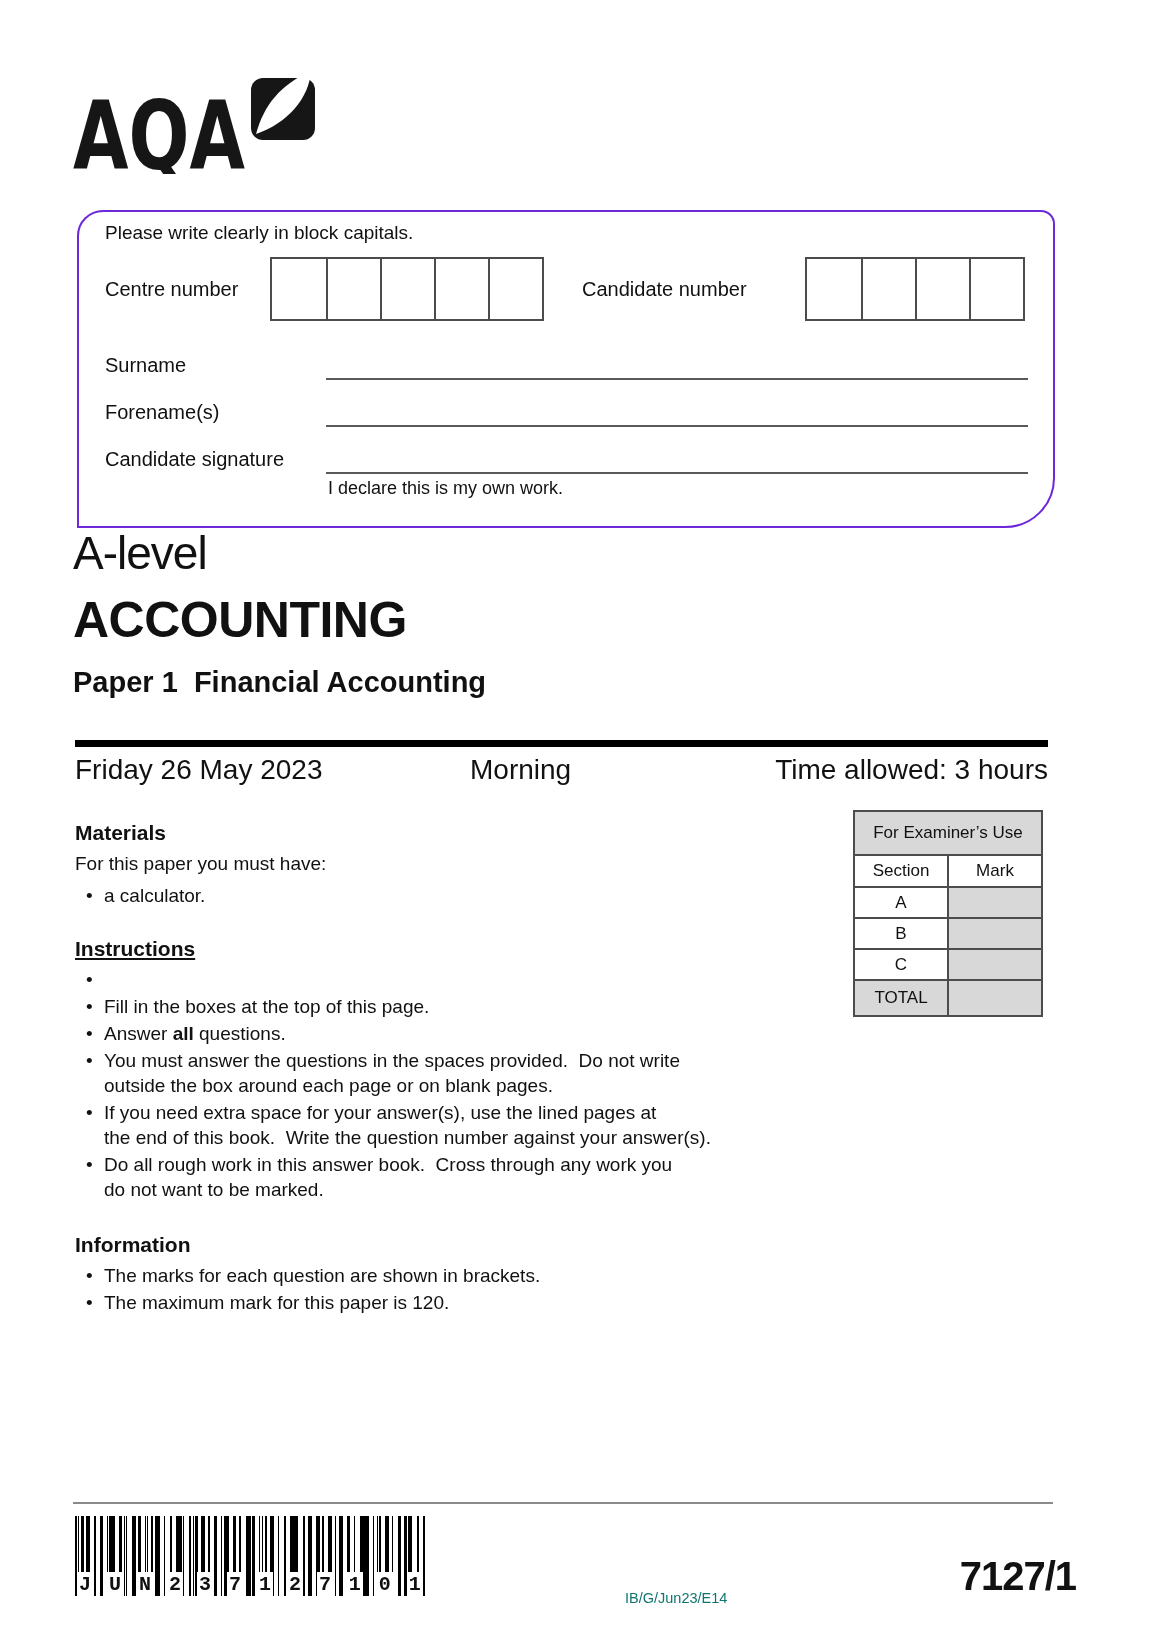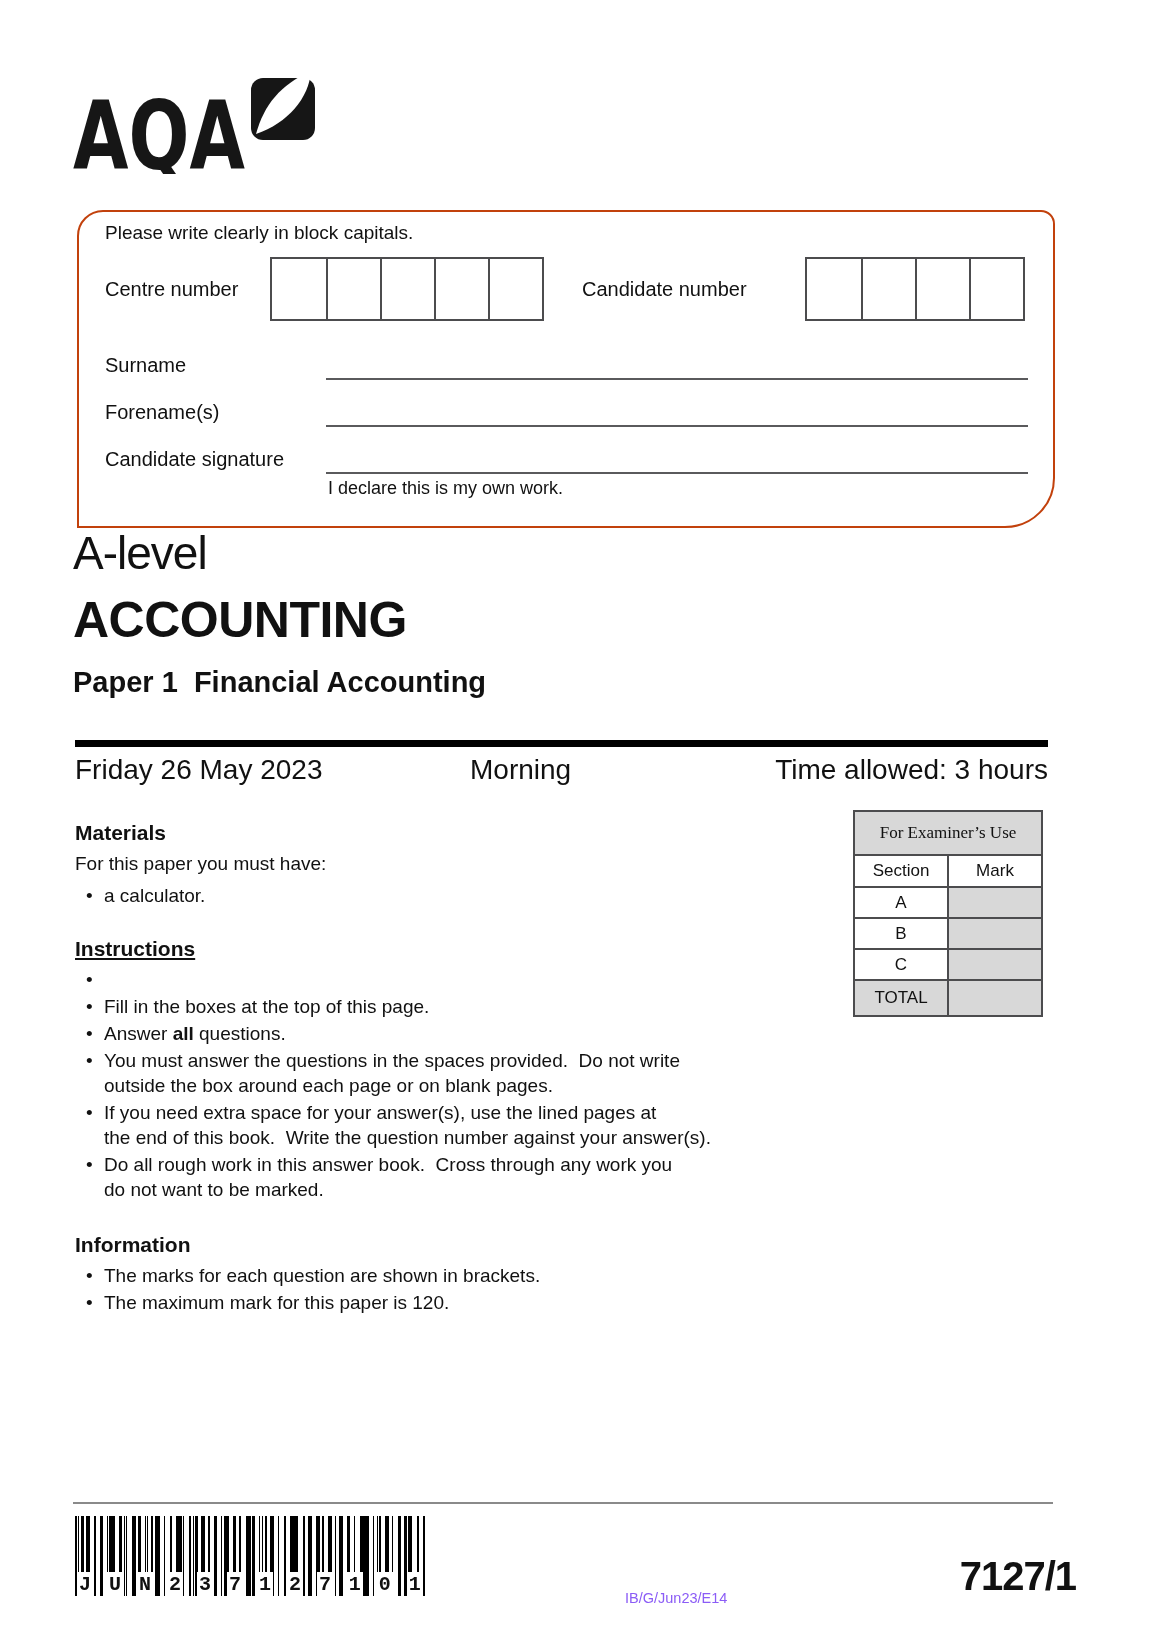--- a/index.html
+++ b/index.html
@@ -15,21 +15,21 @@
     font-family:"Liberation Sans",sans-serif;color:var(--ink);
   }
   .abs{position:absolute;}
 
   
   .logo{left:73px;top:70px;width:250px;height:104px;}
 
   
   .candidate-box{
     left:77px;top:210px;width:978px;height:318px;
-    border:2px solid #c2410c;border-radius:26px 14px 50px 0;
+    border:2px solid #6d28d9;border-radius:26px 14px 50px 0;
   }
   .cb-note{left:26px;top:10px;font-size:19px;}
   .cb-label{font-size:20px;}
   .cb-label.vcent{height:64px;line-height:64px;}
   .cells{display:flex;border:2px solid #4c4c4e;background:#fff;}
   .cell{width:54px;height:60px;border-left:2px solid #4c4c4e;background:#fff;}
   .cell:first-child{border-left:none;}
   .write-line{height:0;border-top:2px solid var(--line-gray);width:702px;left:247px;}
   .cb-declaration{left:249px;top:266px;font-size:18px;}
 
@@ -54,38 +54,38 @@
   .bullet .txt b{font-weight:700;}
   .mt-instructions{margin-top:28px;text-decoration:underline;}
   .mt-information{margin-top:30px;}
 
   
   .examiner-table{left:853px;top:810px;width:190px;border-collapse:collapse;font-size:17px;table-layout:fixed;}
   .examiner-table th,.examiner-table td{
     border:2px solid #4c4c4e;text-align:center;vertical-align:middle;
     font-weight:400;padding:0;background:#fff;
   }
-  .et-title{height:44px;background:var(--table-gray) !important;font-family:Liberation Serif, serif;}
+  .et-title{height:44px;background:var(--table-gray) !important;}
   .et-col{height:32px;}
   .et-section{height:31px;}
   .et-mark{background:var(--table-gray) !important;}
   .et-total{height:36px;background:var(--table-gray) !important;font-weight:700;}
 
   
   .rule-bottom{left:73px;top:1502px;width:980px;height:2px;background:var(--rule-gray);}
   .barcode{left:75px;top:1516px;width:350px;height:84px;}
   .bars{position:absolute;left:0;right:0;top:0;bottom:4px;background-color:#fff;
     background-image:
       repeating-linear-gradient(90deg,#000 0 2px,transparent 2px 6px,#000 6px 9px,transparent 9px 13px,#000 13px 14px,transparent 14px 19px),
       repeating-linear-gradient(90deg,transparent 0 3px,#000 3px 4px,transparent 4px 11px,#000 11px 15px,transparent 15px 23px);
   }
   .bc-text{position:absolute;left:2px;right:2px;top:56px;display:flex;justify-content:space-between;
     font-family:"Liberation Mono",monospace;font-size:20px;font-weight:700;}
   .bc-char{background:#fff;padding:0 2px;line-height:26px;}
-  .ref-code{left:625px;top:1590px;font-size:14.5px;color:#8b5cf6;}
+  .ref-code{left:625px;top:1590px;font-size:14.5px;color:#0f766e;}
   .paper-code{right:82px;top:1554px;font-size:40px;font-weight:700;letter-spacing:-1px;}
 </style>
 </head>
 <body>
 
 <div class="abs logo">
   <svg width="250" height="104" viewBox="0 0 250 104">
     <text x="0" y="99" font-family="DejaVu Sans, sans-serif" font-size="94" font-weight="bold" textLength="172" lengthAdjust="spacingAndGlyphs" fill="#161616">AQA</text>
     <g>
       <rect x="178" y="8" width="64" height="62" rx="12" fill="#161616"></rect>

